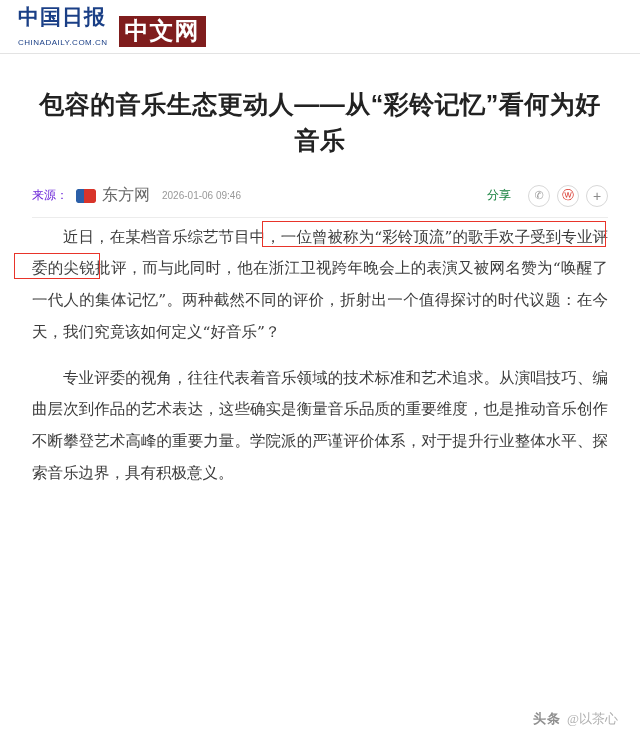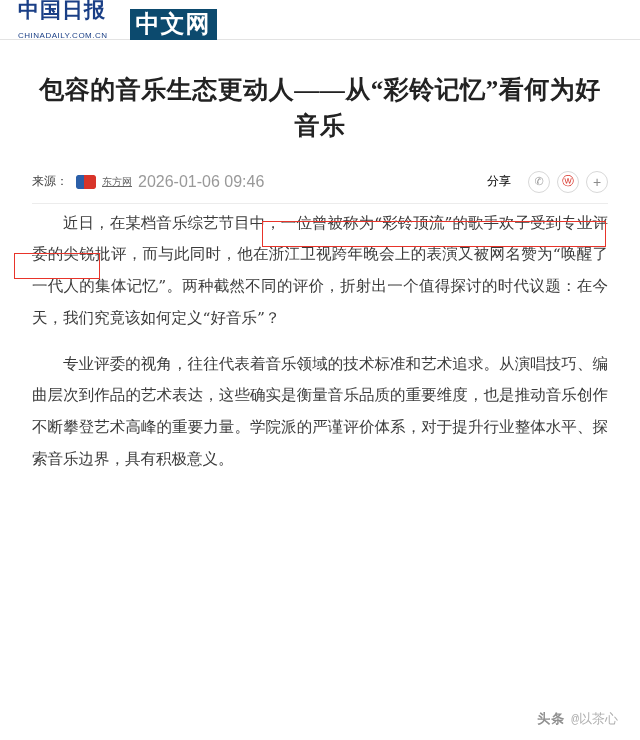--- a/index.html
+++ b/index.html
@@ -10,21 +10,21 @@
     width: 640px;
     height: 740px;
     background: #ffffff;
     font-family: "Liberation Sans", sans-serif;
     overflow: hidden;
     position: relative;
   }
 
   
   .masthead {
-    height: 40px;
+    height: 54px;
     border-bottom: 1px solid #e3e3e3;
     display: flex;
     align-items: center;
     padding: 0 18px;
     box-sizing: border-box;
     background: #fff;
   }
   .logo-block {
     display: flex;
     align-items: flex-end;
@@ -42,57 +42,57 @@
     letter-spacing: 1px;
   }
   .logo-cn-bottom {
     font-family: "Liberation Sans", sans-serif;
     font-size: 8px;
     color: #1a3f86;
     letter-spacing: 0.5px;
     margin-top: 12px;
   }
   .logo-badge {
-    background: #0c4a6e;
+    background: #7f1d1d;
     color: #ffffff;
     font-family: "DejaVu Serif", serif;
     font-size: 24px;
     font-weight: bold;
     padding: 2px 6px 4px 6px;
-    margin-left: 22px;
+    margin-left: 11px;
     line-height: 1.05;
     letter-spacing: 1px;
   }
 
   
   .article {
     padding: 22px 32px 0 32px;
     box-sizing: border-box;
   }
   .headline {
-    font-family: Liberation Serif, serif;
+    font-family: Liberation Sans, sans-serif;
     font-size: 25px;
     font-weight: bold;
     color: #222222;
     text-align: center;
     line-height: 1.45;
     margin: 10px 0 0 0;
     letter-spacing: 0.5px;
   }
 
   .meta-row {
     display: flex;
     align-items: center;
     margin-top: 26px;
     padding-bottom: 10px;
     border-bottom: 1px solid #ececec;
   }
   .meta-label {
     font-size: 12px;
-    color: #404040;
+    color: #6d28d9;
     margin-right: 8px;
   }
   .src-flag {
     width: 20px;
     height: 14px;
     margin-right: 6px;
     position: relative;
     display: inline-block;
     border-radius: 2px;
     overflow: hidden;
@@ -108,33 +108,32 @@
   }
   .src-flag .red {
     position: absolute;
     left: 8px; top: 0;
     width: 12px; height: 14px;
     background: #d8342a;
     border-top-right-radius: 2px;
     border-bottom-right-radius: 2px;
   }
   .meta-source {
+    font-size: 16px;
+    color: #666666;
+    margin-right: 12px;
+  }
+  .meta-date {
     font-size: 10px;
-    color: #666666;
-    margin-right: 6px;
-    text-decoration: underline;
-  }
-  .meta-date {
-    font-size: 16px;
     color: #999999;
   }
   .meta-spacer { flex: 1; }
   .share-label {
     font-size: 12px;
-    color: #000000;
+    color: #15803d;
     margin-right: 10px;
   }
   .share-icon {
     width: 22px;
     height: 22px;
     border-radius: 50%;
     border: 1px solid #d8d8d8;
     display: inline-flex;
     align-items: center;
     justify-content: center;
@@ -169,21 +168,21 @@
 
   
   .watermark {
     position: absolute;
     right: 18px;
     bottom: 12px;
     display: flex;
     align-items: center;
     font-size: 13px;
     color: #b0b0b0;
-    font-family: Liberation Mono, monospace;
+    font-family: Liberation Serif, serif;
   }
   .watermark .tt {
     color: #909090;
     font-weight: bold;
     margin-right: 6px;
     letter-spacing: 1px;
   }
   .watermark .at {
     margin-right: 4px;
   }

